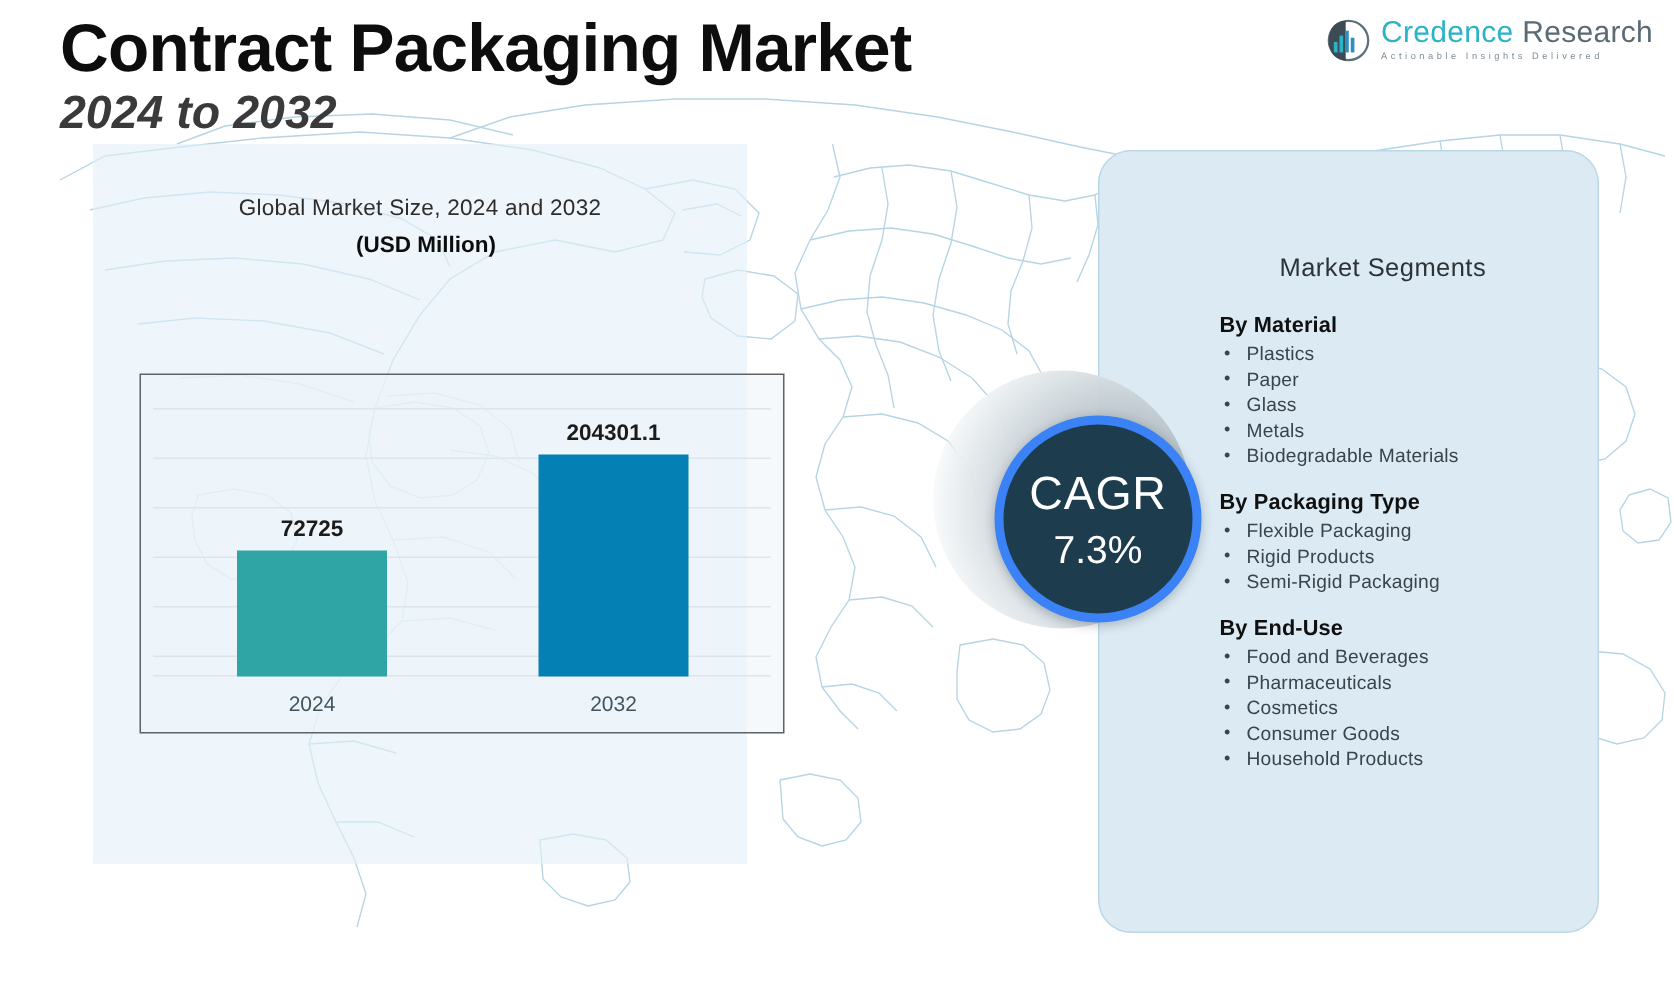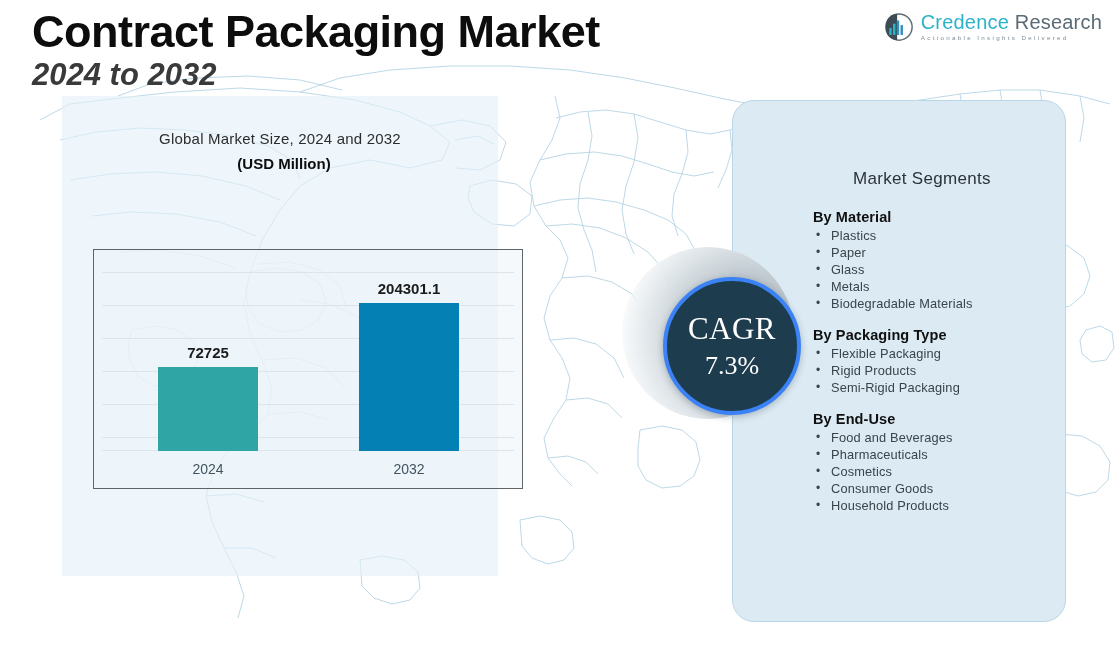--- a/index.html
+++ b/index.html
@@ -23,21 +23,21 @@
   #world-map path {
     fill: none;
     stroke: #b6d4e4;
     stroke-width: 0.9;
     vector-effect: non-scaling-stroke;
   }
 
   
   .header {
     position: absolute;
-    left: 32px; top: 8px;
+    left: 40px; top: 8px;
     z-index: 5;
   }
   .title-main {
     font-size: 45px;
     font-weight: bold;
     color: #0d0d0d;
     letter-spacing: -0.5px;
     line-height: 1.05;
     white-space: nowrap;
   }
@@ -167,27 +167,26 @@
     border-radius: 50%;
     background: radial-gradient(circle at 72% 52%, #8e9aa2 0%, #a9b4bb 26%, #cfd7dc 52%, #eef2f4 74%, rgba(255,255,255,0) 86%);
     opacity: 0.95;
   }
   .cagr-circle {
     position: absolute;
     left: 41px; top: 30px;
     width: 138px; height: 138px;
     border-radius: 50%;
     background: #1d3d4f;
-    border: 4px solid #3b82f6;
+    border: 6px solid #3b82f6;
     display: flex;
     flex-direction: column;
     align-items: center;
     justify-content: center;
     box-shadow: 0 2px 7px rgba(20,40,55,0.28);
-    font-family: Liberation Serif, serif;
   }
   .cagr-label {
     color: #ffffff;
     font-size: 31px;
     letter-spacing: 0.5px;
     line-height: 1;
   }
   .cagr-value {
     color: #ffffff;
     font-size: 26px;

